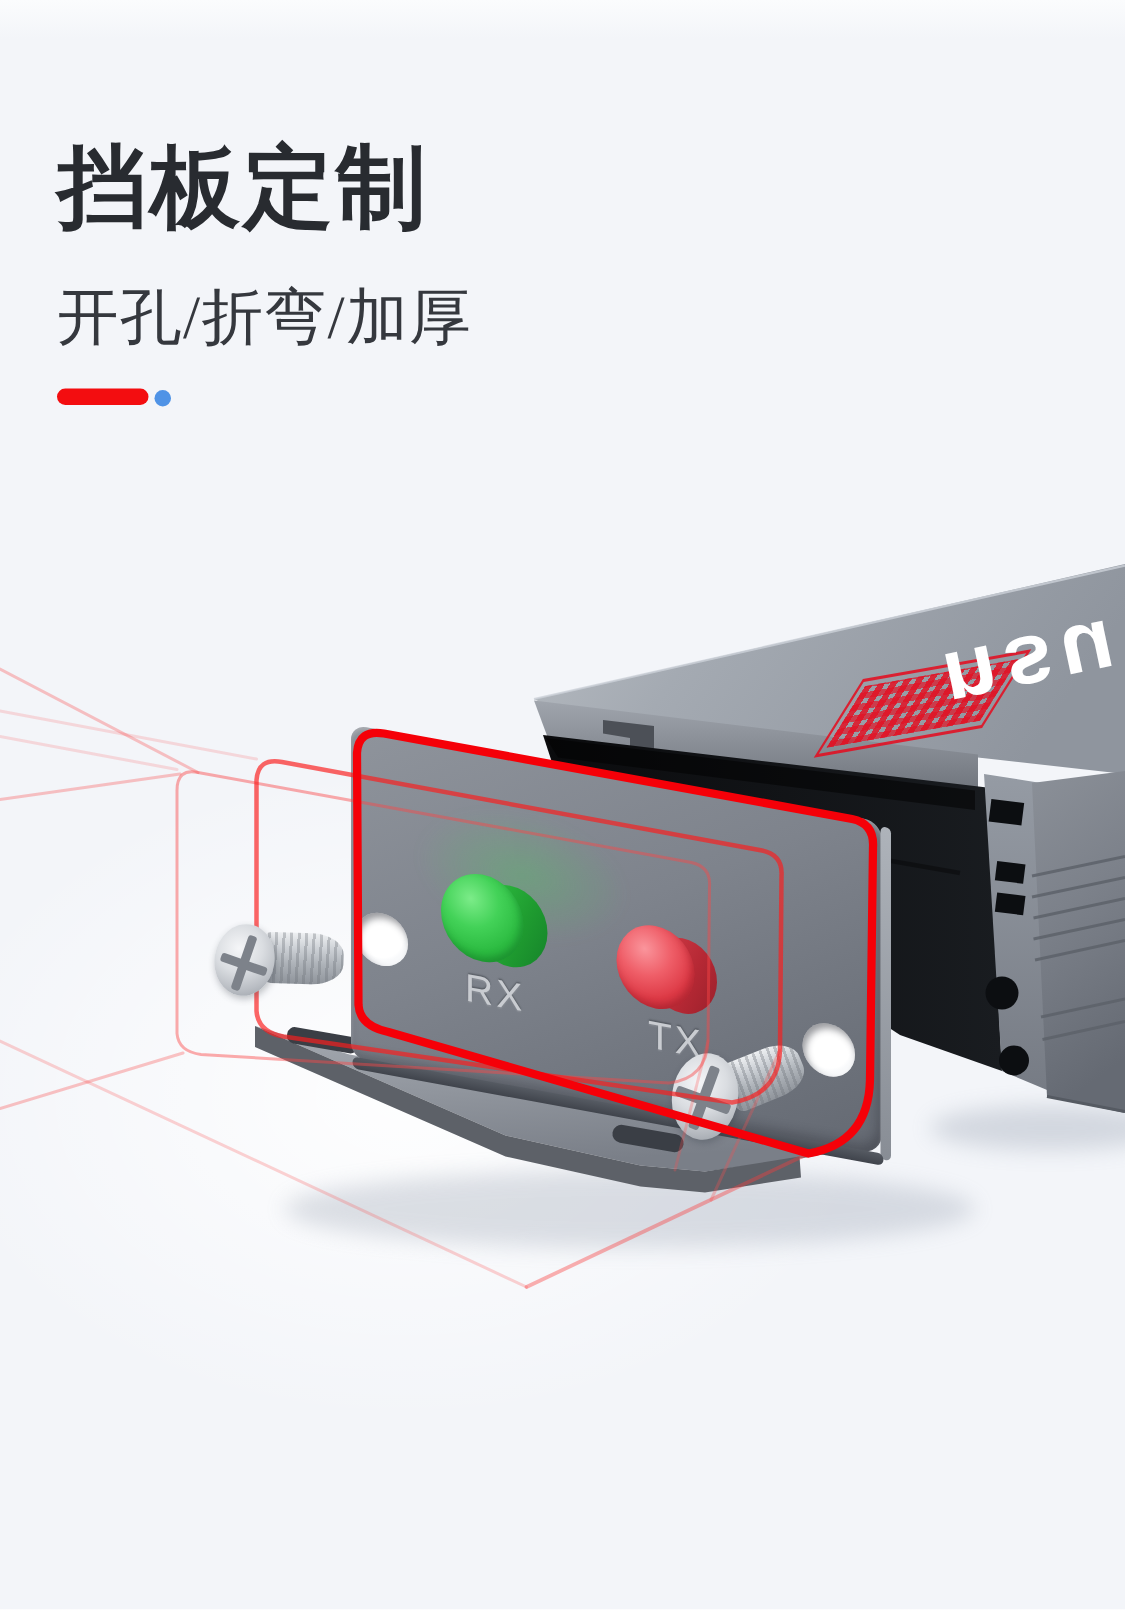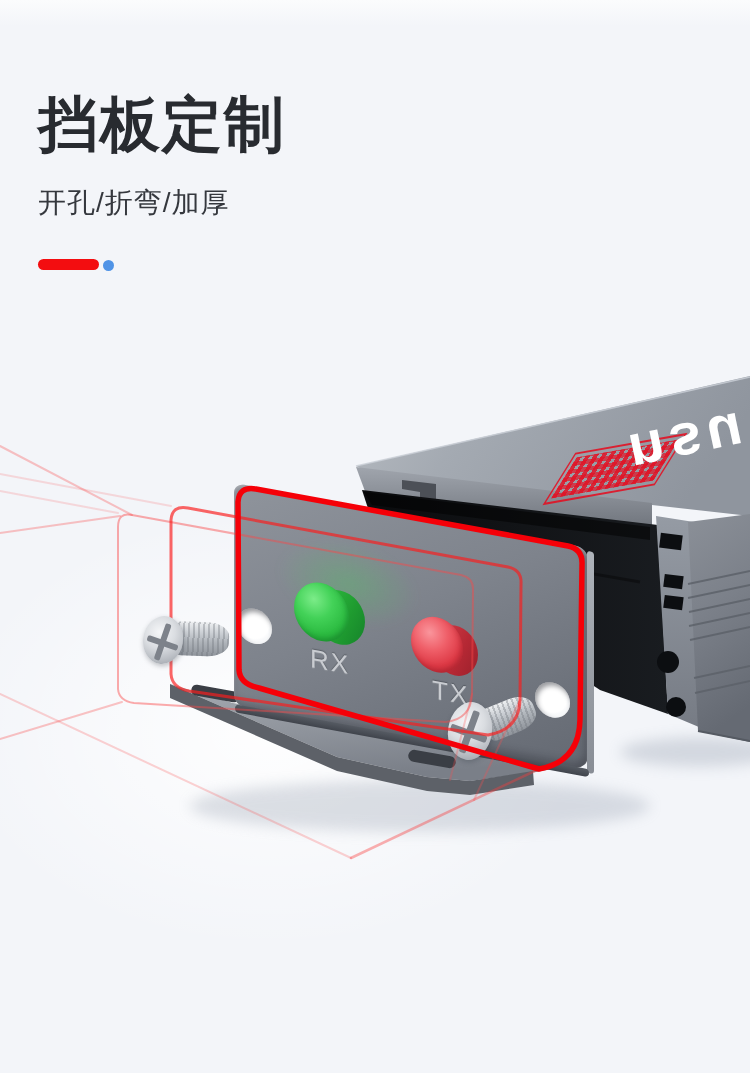--- a/index.html
+++ b/index.html
@@ -2,21 +2,21 @@
 <html><head>
 <meta charset="utf-8">
 <style>
   html,body{margin:0;padding:0;}
   body{width:750px;height:1073px;overflow:hidden;font-family:"Liberation Sans",sans-serif;}
   .canvas{position:relative;width:750px;height:1073px;overflow:hidden;
           background:linear-gradient(180deg,#fbfcfd 0px,#f3f5f9 26px,#f3f5f9 100%);}
   
   .title{position:absolute;left:38px;top:92px;margin:0;font-weight:800;font-size:60px;line-height:1.1;
          color:#282b30;letter-spacing:2px;}
-  .subtitle{position:absolute;left:38px;top:184px;font-size:28px;color:#35383e;letter-spacing:1px;}
+  .subtitle{position:absolute;left:38px;top:184px;font-size:41px;color:#35383e;letter-spacing:1px;font-family:Liberation Serif, serif;}
   .accent-bar{position:absolute;left:38px;top:259px;width:61px;height:11px;border-radius:6px;background:#f30d10;}
   .accent-dot{position:absolute;left:103px;top:260px;width:11px;height:11px;border-radius:50%;background:#4f93e6;}
   
   .glow{position:absolute;left:-50px;top:510px;width:640px;height:440px;z-index:1;
         background:radial-gradient(closest-side,rgba(255,255,255,.92),rgba(255,255,255,0));}
   .enc-svg{position:absolute;left:0;top:0;z-index:2;}
   .wf-svg{position:absolute;left:0;top:0;z-index:6;pointer-events:none;}
   
   .stamp{position:absolute;left:558px;top:446px;width:104px;height:36px;z-index:3;
          transform:rotate(-10deg) skewX(-42deg);border:2px solid rgba(230,11,30,.9);padding:3px;opacity:.95;}

